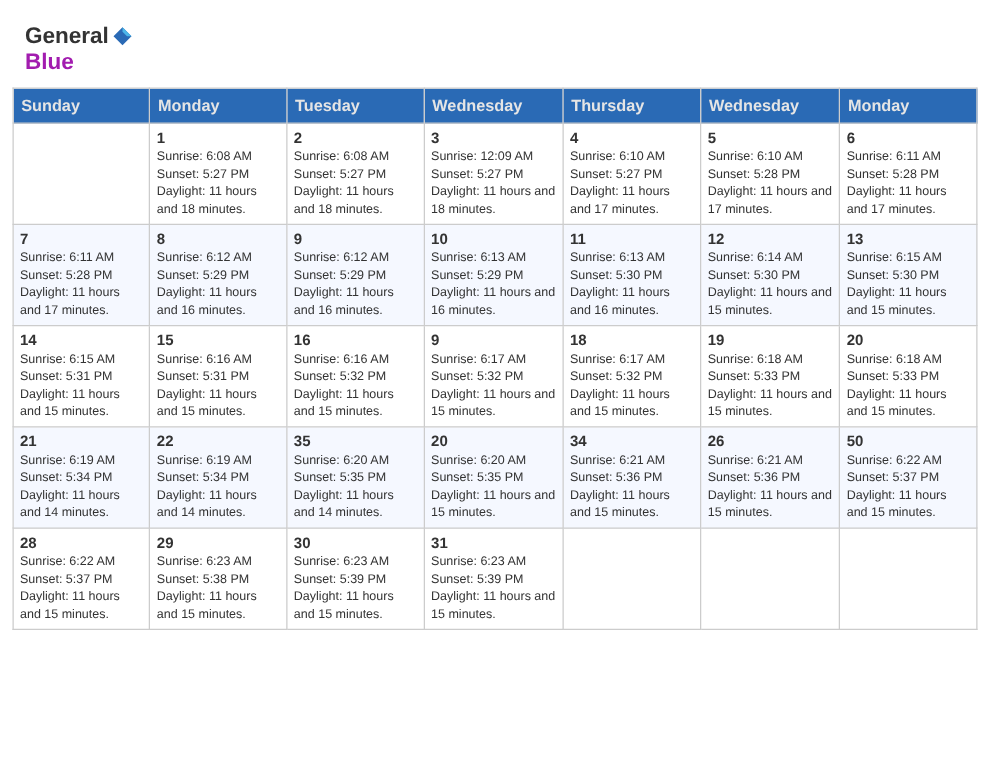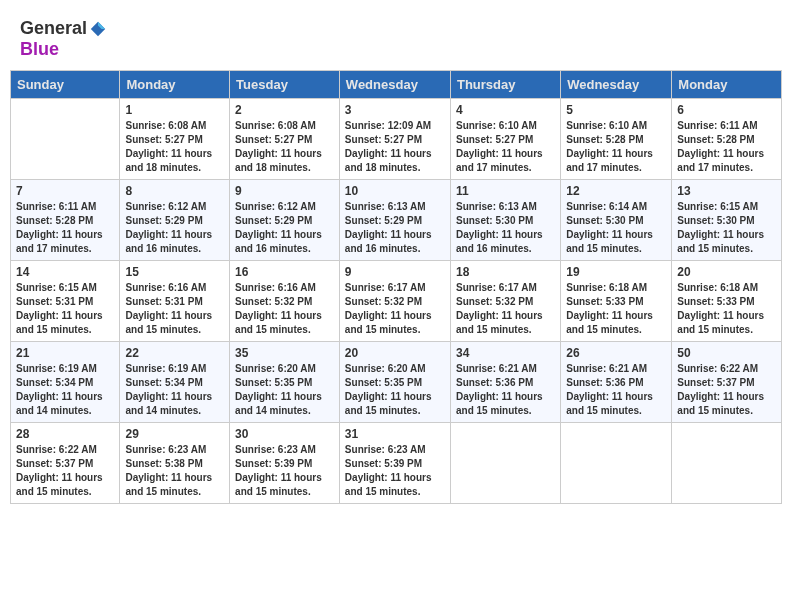--- a/index.html
+++ b/index.html
@@ -79,21 +79,20 @@
     .day-number {
       font-size: 12px;
       font-weight: bold;
       display: block;
       margin-bottom: 2px;
     }
     .day-info {
       font-size: 10px;
       color: #333;
       line-height: 1.4;
-      font-weight: bold;
     }
     tr:nth-child(even) td {
       background-color: #f5f8ff;
     }
     tr:nth-child(odd) td {
       background-color: #fff;
     }
     .calendar-table thead tr th {
       background-color: #2a6ab5;
     }

